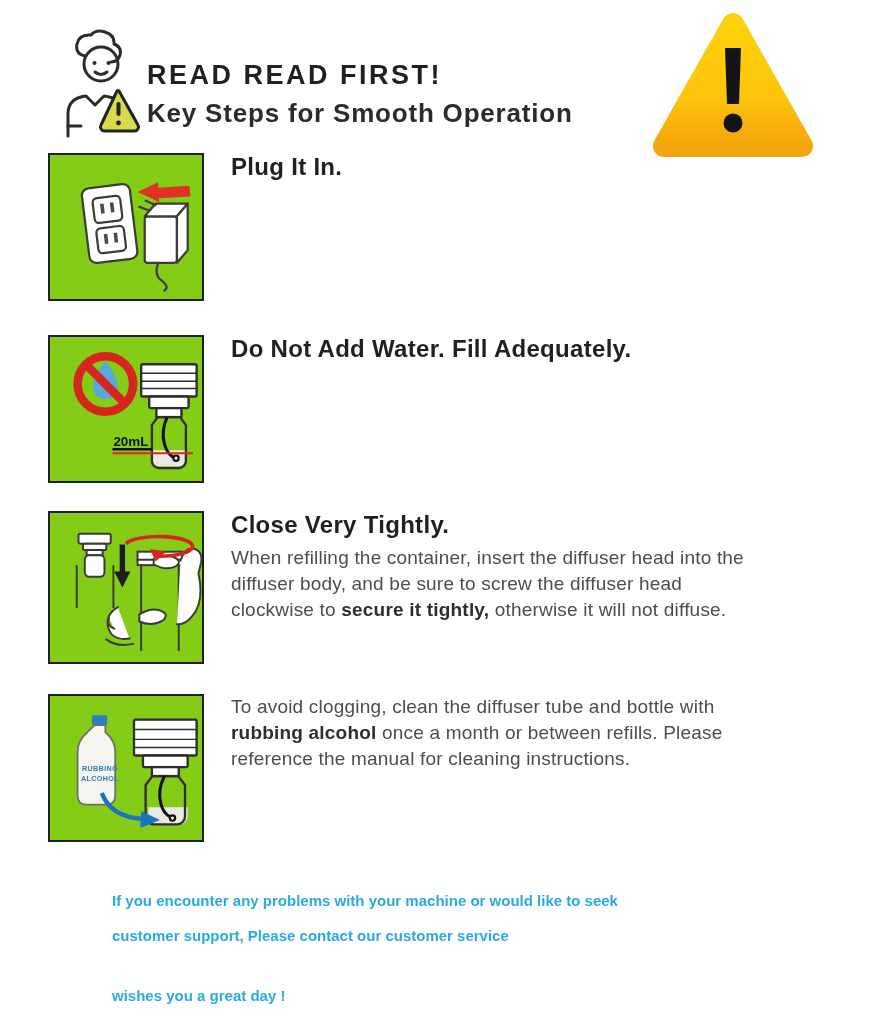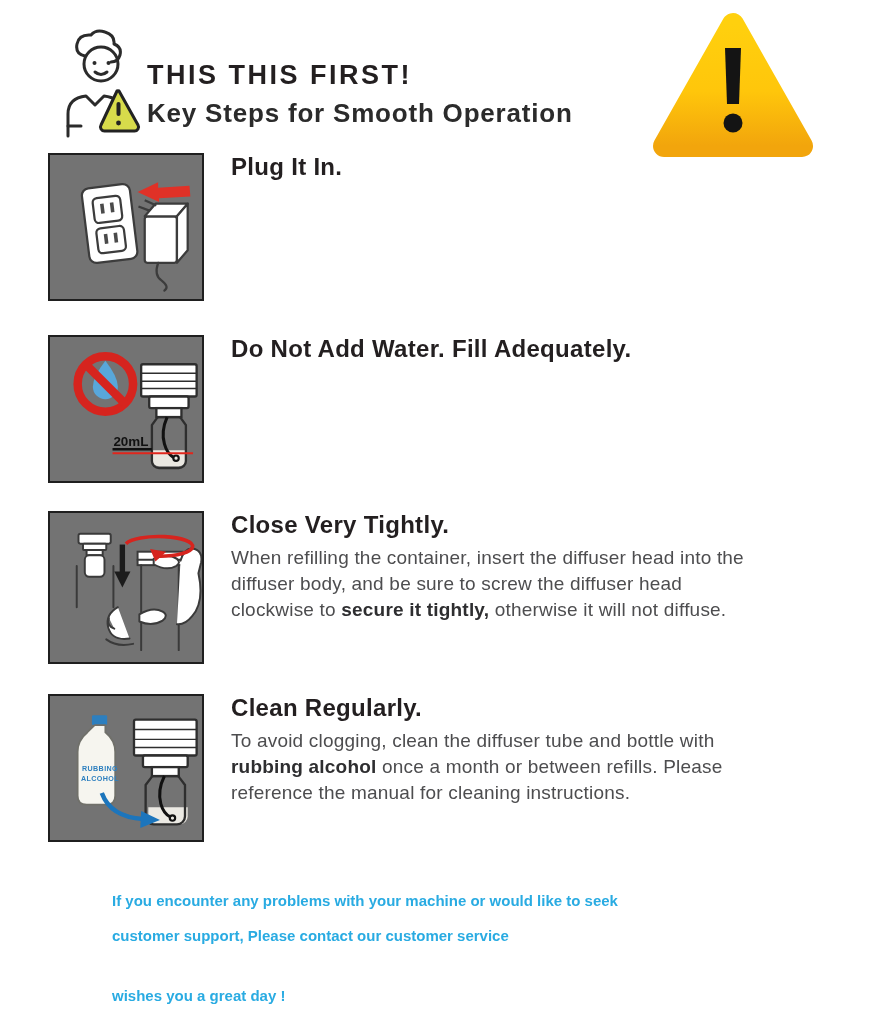--- a/index.html
+++ b/index.html
@@ -13,21 +13,21 @@
   .page-title{margin:0;font-size:27px;font-weight:800;letter-spacing:2.5px;color:#231f20;}
   .page-subtitle{margin:7px 0 0;font-size:26px;font-weight:700;letter-spacing:0.8px;color:#2b2b2b;}
   .big-triangle{position:absolute;left:650px;top:6px;width:166px;height:160px;}
   
   .step{position:absolute;left:48px;display:flex;gap:27px;}
   .step-1{top:153px;}
   .step-2{top:335px;}
   .step-3{top:511px;}
   .step-4{top:694px;}
   .illus{
-    width:156px;height:148px;border:2px solid #1f1f1f;background:#737373;
+    width:156px;height:148px;border:2px solid #1f1f1f;background:#84cc16;
     flex:none;box-sizing:border-box;padding-left:16px;
   }
   .step-3 .illus{height:153px;}
   .illus svg{width:100%;height:100%;display:block;}
   .txt{width:522px;}
   .step-title{margin:0 0 6px;font-size:24px;font-weight:700;letter-spacing:0.3px;color:#231f20;line-height:1.15;}
   .step-body{
     margin:0;font-size:19px;line-height:26px;color:#4d4d4f;
     letter-spacing:0.2px;white-space:pre-wrap;
   }
@@ -58,21 +58,21 @@
       </g>
       <g transform="translate(56,60)">
         <path d="M23,3 L42,37 a4,4 0 0 1 -3.5,6 H8.5 a4,4 0 0 1 -3.5,-6 L21,3 a2.6,2.6 0 0 1 2,0 Z" fill="#D7DB4B" stroke="#222" stroke-width="3" stroke-linejoin="round"></path>
         <rect x="20.5" y="14" width="4" height="14" rx="2" fill="#222"></rect>
         <circle cx="22.5" cy="35" r="2.4" fill="#222"></circle>
       </g>
     </svg>
   </div>
 
   <div class="titles">
-    <h1 class="page-title">THIS THIS FIRST!</h1>
+    <h1 class="page-title">READ READ FIRST!</h1>
     <h2 class="page-subtitle">Key Steps for Smooth Operation</h2>
   </div>
 
   <div class="big-triangle">
     <svg viewBox="0 0 166 160">
       <defs>
         <linearGradient id="tri" x1="0" y1="0" x2="0" y2="1">
           <stop offset="0" stop-color="#FFD00E"></stop>
           <stop offset="0.55" stop-color="#FFC60B"></stop>
           <stop offset="1" stop-color="#F2A50C"></stop>
@@ -199,21 +199,20 @@
           <path d="M110,81 q-8,16 -4,31 q3,11 11,15" stroke="#111" stroke-width="3.4"></path>
           <circle cx="119" cy="128" r="3" stroke="#111" stroke-width="2.4"></circle>
         </g>
         <g>
           <path d="M40,100 q10,27 46,29" stroke="#1C75BC" stroke-width="5" fill="none"></path>
           <polygon points="84,120 105,130 83,139" fill="#1C75BC"></polygon>
         </g>
       </svg>
     </div>
     <div class="txt">
-      <h3 class="step-title">Clean Regularly.</h3>
       <p class="step-body"><span>To avoid clogging, clean the diffuser tube and bottle with </span><b>rubbing alcohol</b><span> once a month or between refills. Please reference the manual for cleaning instructions.</span></p>
     </div>
   </section>
 
   <div class="footer">
     <p class="f-line1">If you encounter any problems with your machine or would like to seek</p>
     <p class="f-line2">customer support, Please contact our customer service</p>
     <p class="f-line3">wishes you a great day !</p>
   </div>
 

